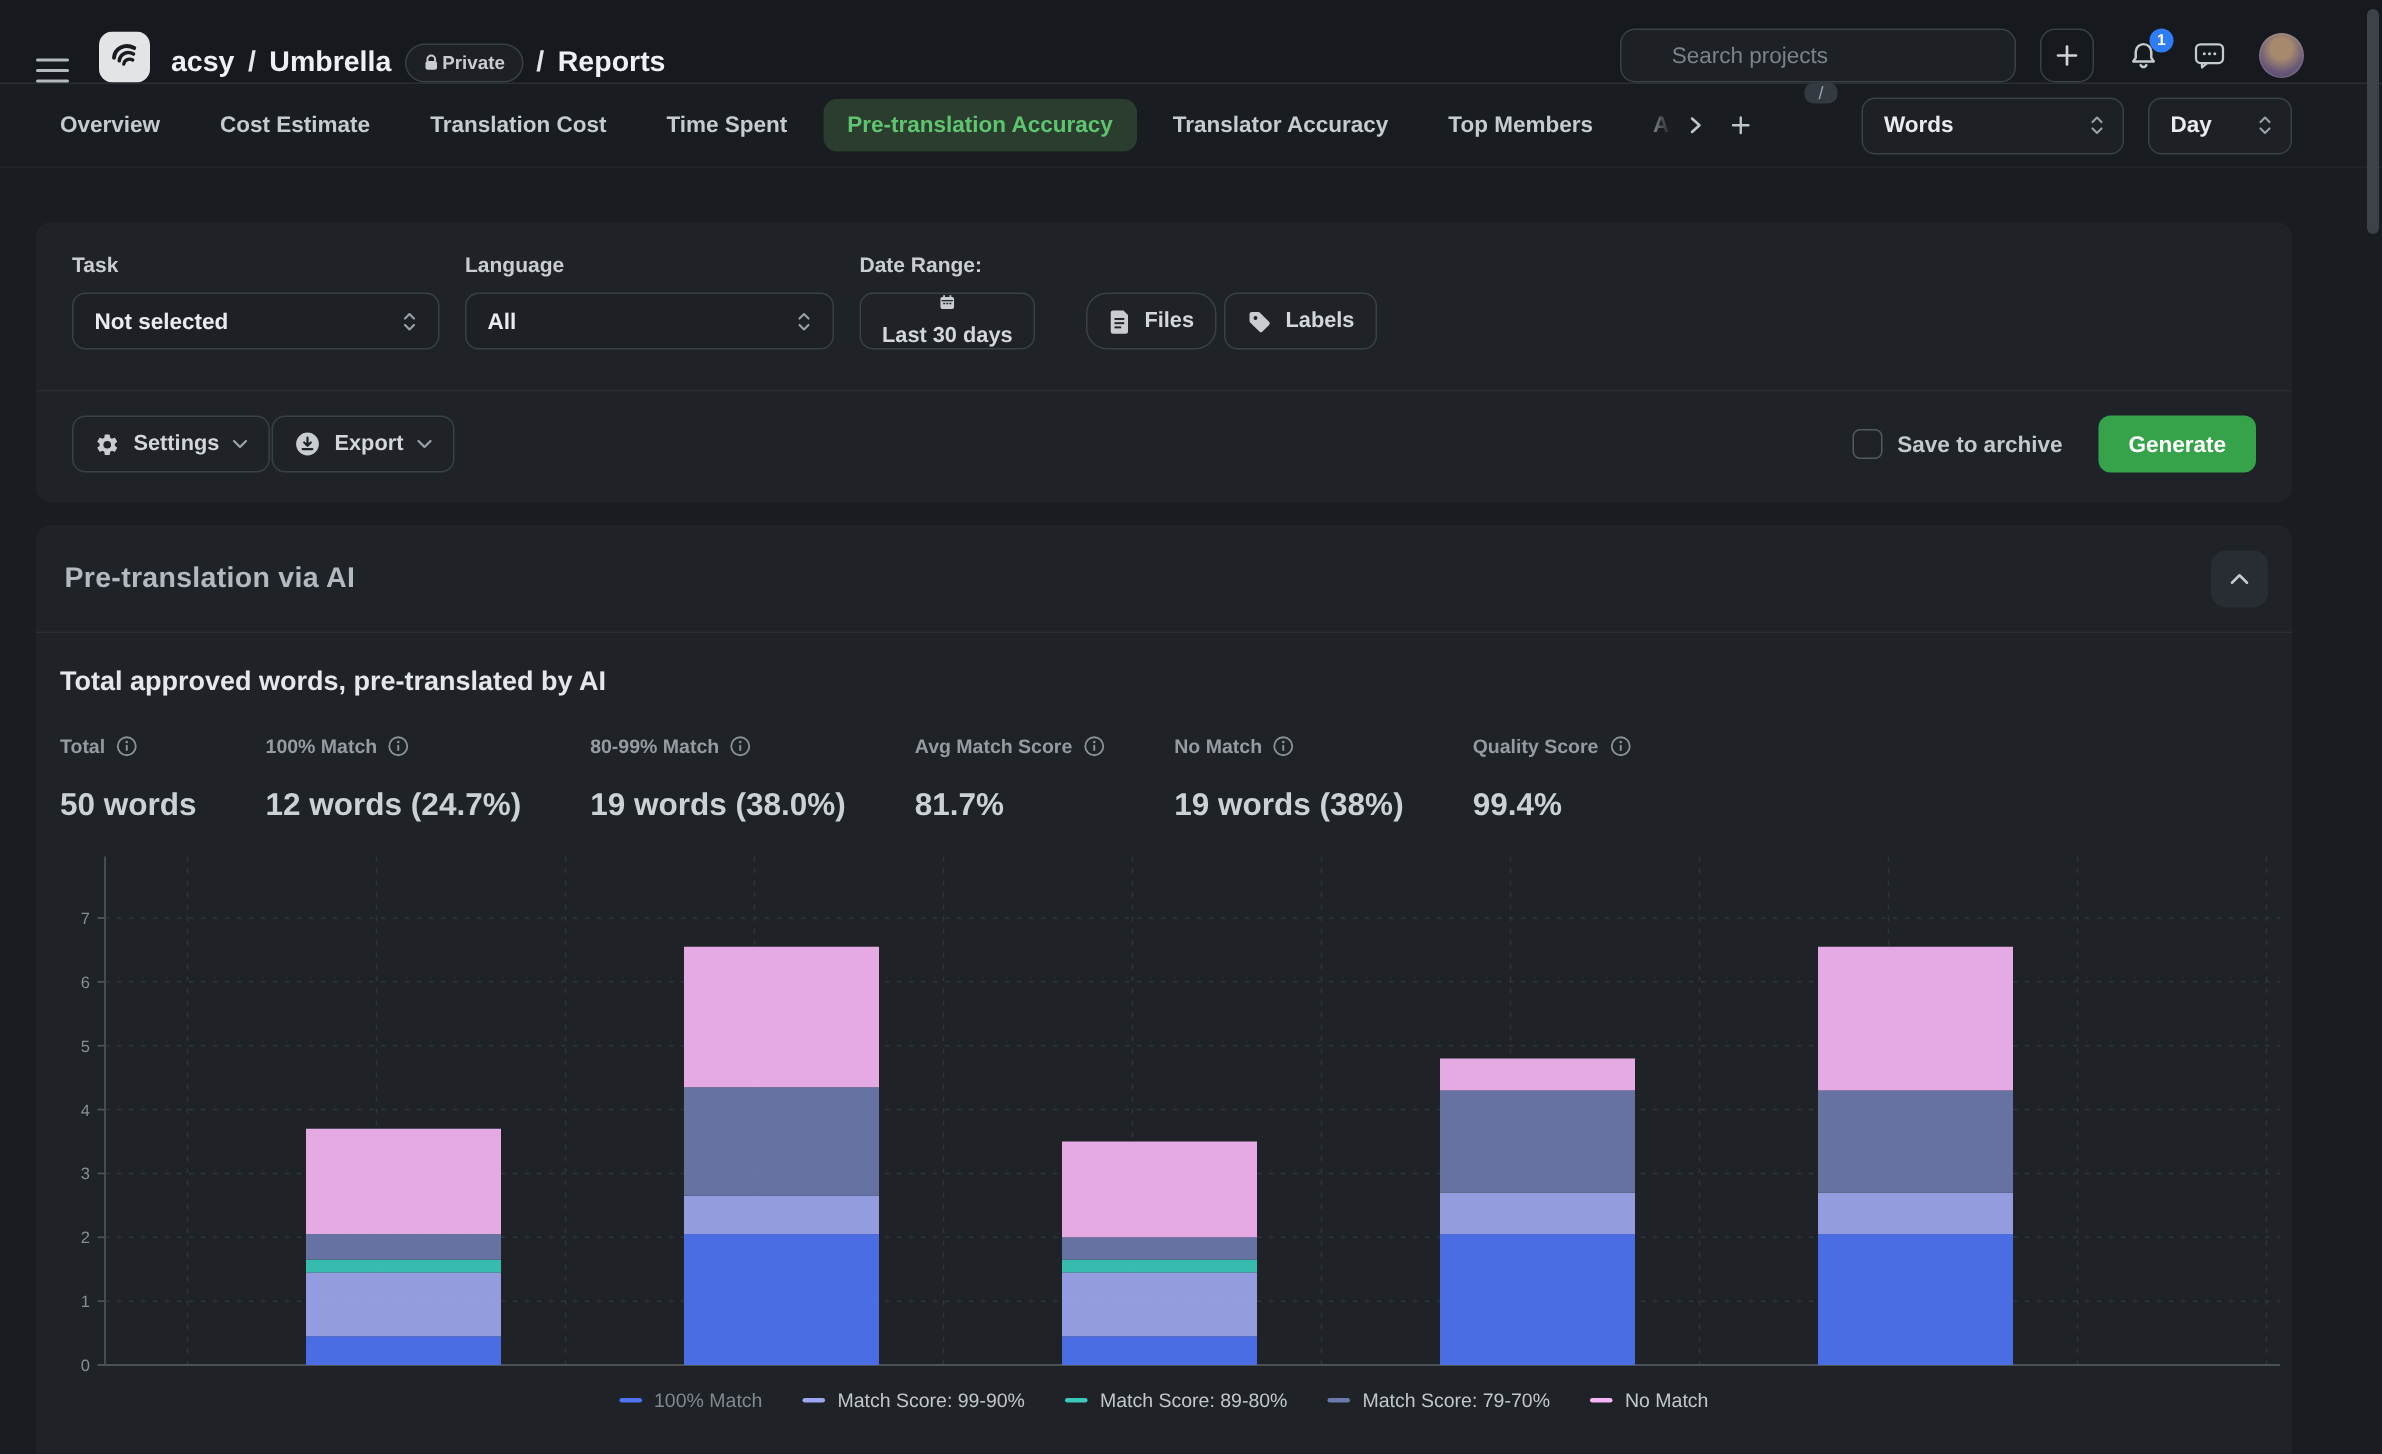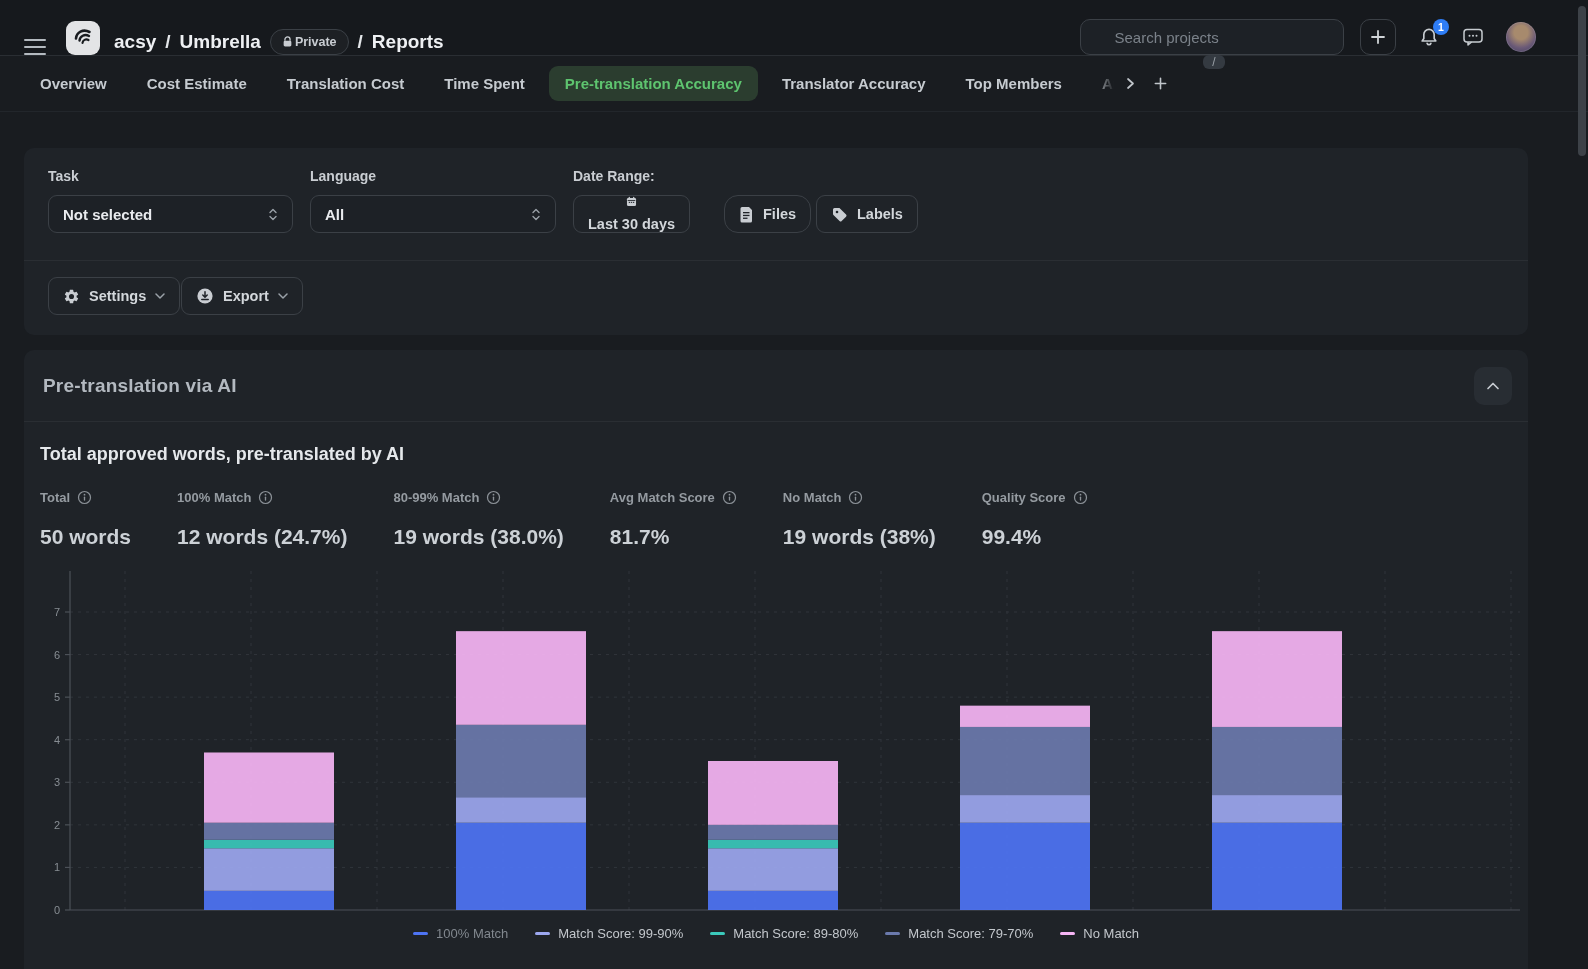--- a/index.html
+++ b/index.html
@@ -184,20 +184,34 @@
       <svg width="13" height="13" viewBox="0 0 13 13">
         <path d="M4 2l5 4.5L4 11" fill="none" stroke="#c0c5ca" stroke-width="1.7" stroke-linecap="round" stroke-linejoin="round"></path>
       </svg>
     </div>
     <div class="tab-plus">
       <svg width="15" height="15" viewBox="0 0 16 16">
         <path d="M8 2.5v11M2.5 8h11" stroke="#c0c5ca" stroke-width="1.7" stroke-linecap="round"></path>
       </svg>
     </div>
 
+    <div class="tr-right">
+      <div class="select w-words">
+        <span>Words</span>
+        <svg width="10" height="15" viewBox="0 0 10 15">
+          <path d="M2 5.4 5 2.4l3 3M2 9.6l3 3 3-3" fill="none" stroke="#9aa1a8" stroke-width="1.4" stroke-linecap="round" stroke-linejoin="round"></path>
+        </svg>
+      </div>
+      <div class="select w-day">
+        <span>Day</span>
+        <svg width="10" height="15" viewBox="0 0 10 15">
+          <path d="M2 5.4 5 2.4l3 3M2 9.6l3 3 3-3" fill="none" stroke="#9aa1a8" stroke-width="1.4" stroke-linecap="round" stroke-linejoin="round"></path>
+        </svg>
+      </div>
+    </div>
   </div>
 
   <div class="card filter-card">
     <div class="f-label" style="left:24px;top:20px;">Task</div>
     <div class="control sel" style="left:24px;top:47px;width:245px;">
       <span>Not selected</span>
       <svg width="10" height="15" viewBox="0 0 10 15">
         <path d="M2 5.4 5 2.4l3 3M2 9.6l3 3 3-3" fill="none" stroke="#9aa1a8" stroke-width="1.4" stroke-linecap="round" stroke-linejoin="round"></path>
       </svg>
     </div>
@@ -258,20 +272,27 @@
       <svg width="18" height="18" viewBox="0 0 18 18">
         <circle cx="9" cy="9" r="7.6" fill="#c9cdd2"></circle>
         <path d="M9 4.8v5M6.8 8 9 10.2 11.2 8M5.8 12.4h6.4" stroke="#1f2328" stroke-width="1.5" fill="none" stroke-linecap="round" stroke-linejoin="round"></path>
       </svg>
       <span>Export</span>
       <svg width="10" height="6" viewBox="0 0 10 6">
         <path d="M1 1l4 4 4-4" fill="none" stroke="#9aa1a8" stroke-width="1.5" stroke-linecap="round" stroke-linejoin="round"></path>
       </svg>
     </div>
 
+    <div class="gen-row-right">
+      <div class="checkwrap">
+        <span class="checkbox"></span>
+        <span class="checklabel">Save to archive</span>
+      </div>
+      <button class="btn-green">Generate</button>
+    </div>
   </div>
 
   <div class="card main-card">
     <div class="card-header">
       <span class="card-title">Pre-translation via AI</span>
       <button class="collapse-btn">
         <svg width="14" height="9" viewBox="0 0 14 9">
           <path d="M2 7.5 7 2.5l5 5" fill="none" stroke="#c6cad0" stroke-width="1.7" stroke-linecap="round" stroke-linejoin="round"></path>
         </svg>
       </button>

